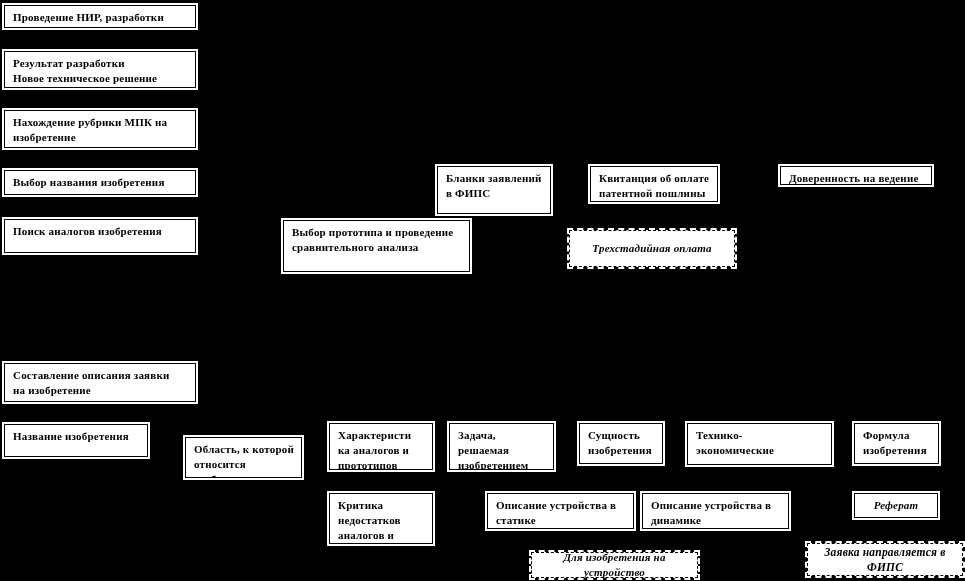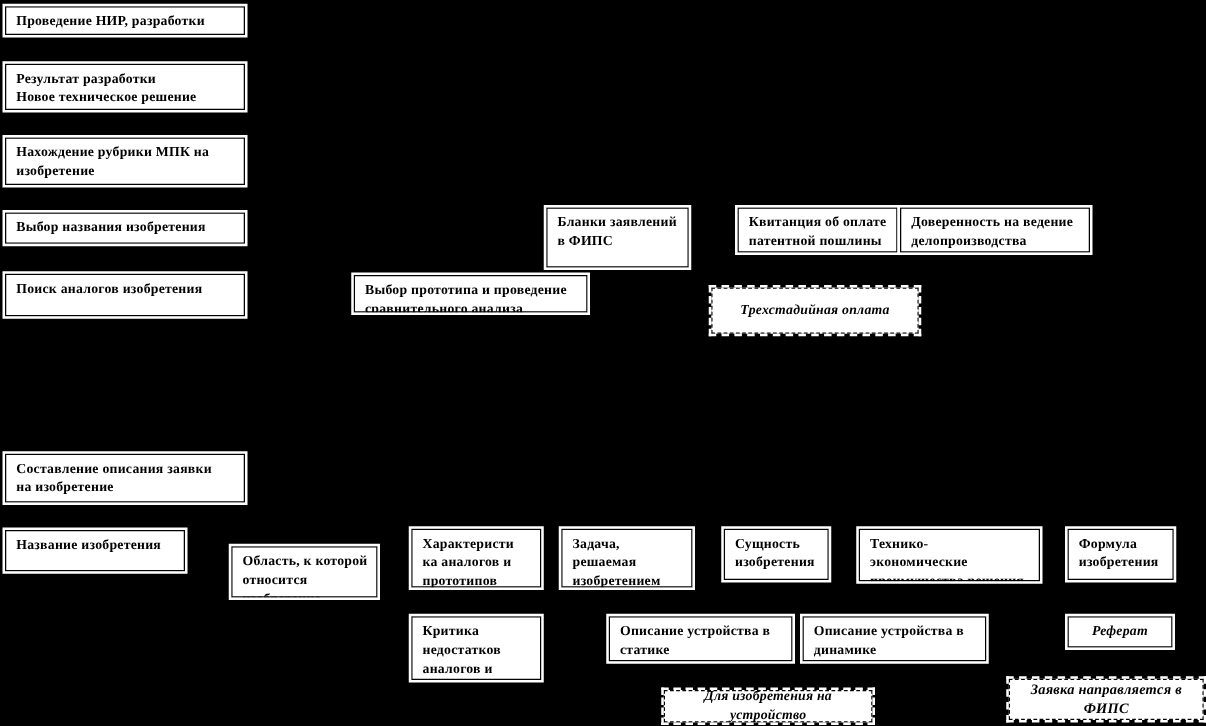--- a/index.html
+++ b/index.html
@@ -50,30 +50,30 @@
   <div class="box" style="left:4px;top:51px;width:192px;height:37px">Результат разработки
 Новое техническое  решение</div>
 
   <div class="box" style="left:4px;top:110px;width:192px;height:38px">Нахождение  рубрики  МПК  на
 изобретение</div>
 
   <div class="box" style="left:4px;top:170px;width:192px;height:25px">Выбор названия изобретения</div>
 
   <div class="box" style="left:4px;top:219px;width:192px;height:34px">Поиск аналогов изобретения</div>
 
-  <div class="box" style="left:283px;top:220px;width:187px;height:30px">Выбор прототипа и проведение
+  <div class="box" style="left:283px;top:220px;width:187px;height:52px">Выбор прототипа и проведение
 сравнительного анализа</div>
 
   <div class="box" style="left:437px;top:166px;width:114px;height:48px">Бланки заявлений
 в ФИПС</div>
 
   <div class="box" style="left:590px;top:166px;width:128px;height:36px">Квитанция об оплате
 патентной  пошлины</div>
 
-  <div class="box" style="left:720px;top:166px;width:152px;height:36px">Доверенность на ведение
+  <div class="box" style="left:780px;top:166px;width:152px;height:19px">Доверенность на ведение
 делопроизводства</div>
 
   <div class="box dashed center" style="left:569px;top:230px;width:166px;height:37px">Трехстадийная оплата</div>
 
 
   <div class="box" style="left:4px;top:363px;width:192px;height:39px">Составление  описания  заявки
 на изобретение</div>
 
   <div class="box" style="left:4px;top:424px;width:144px;height:33px">Название изобретения</div>
 

